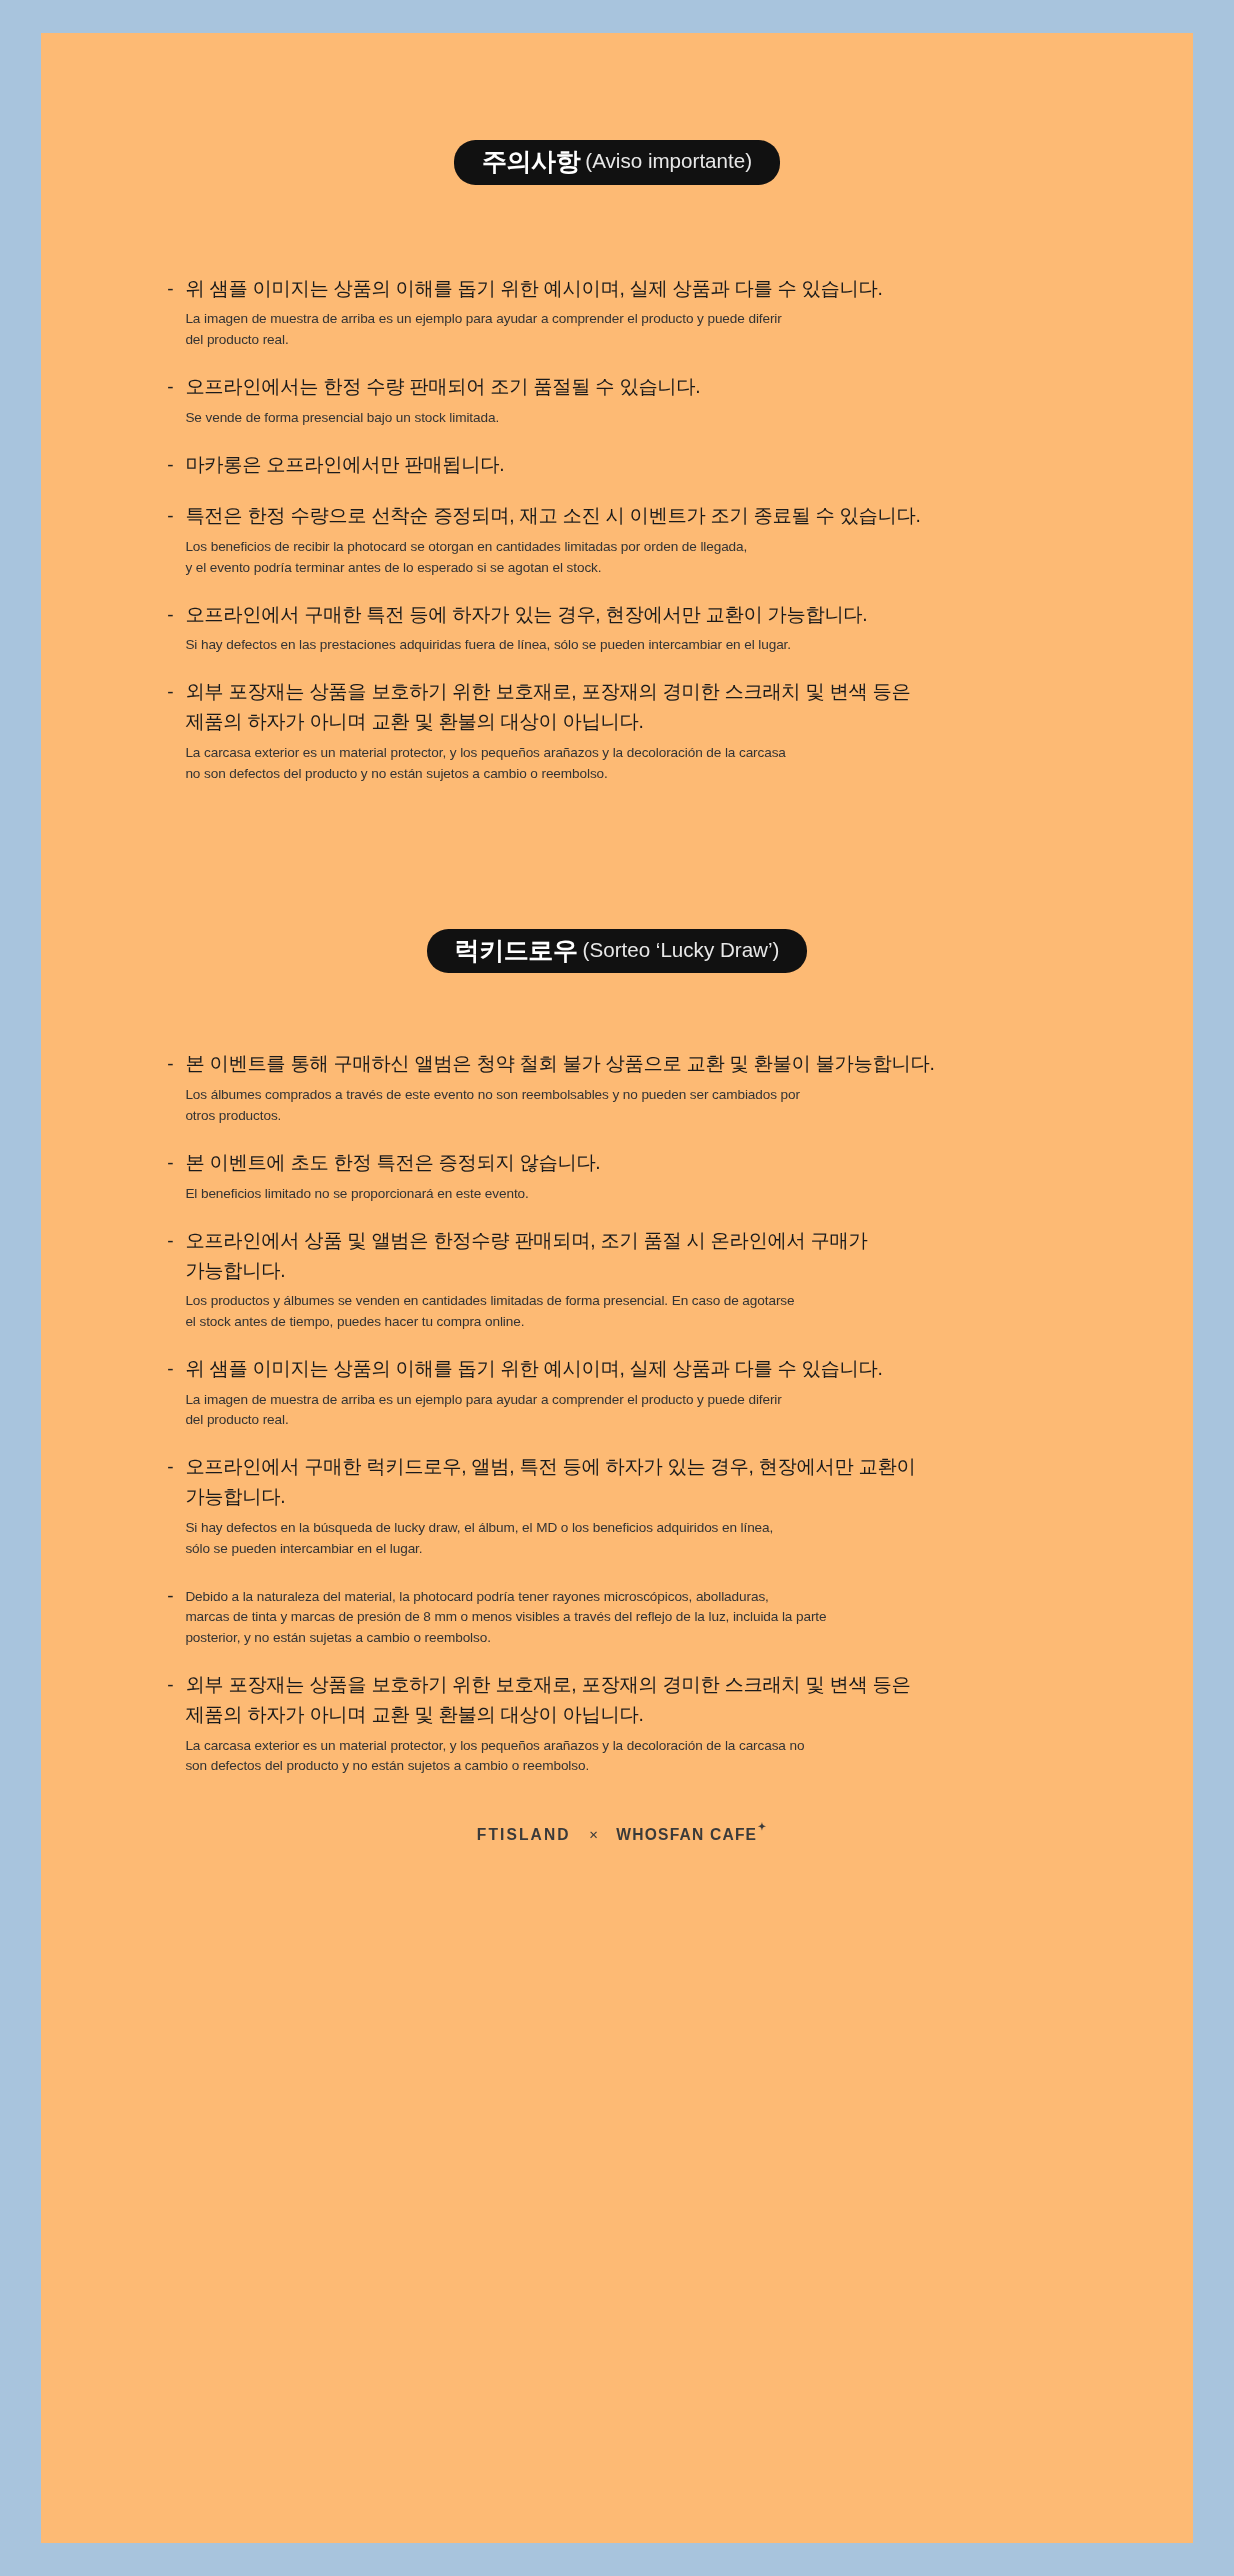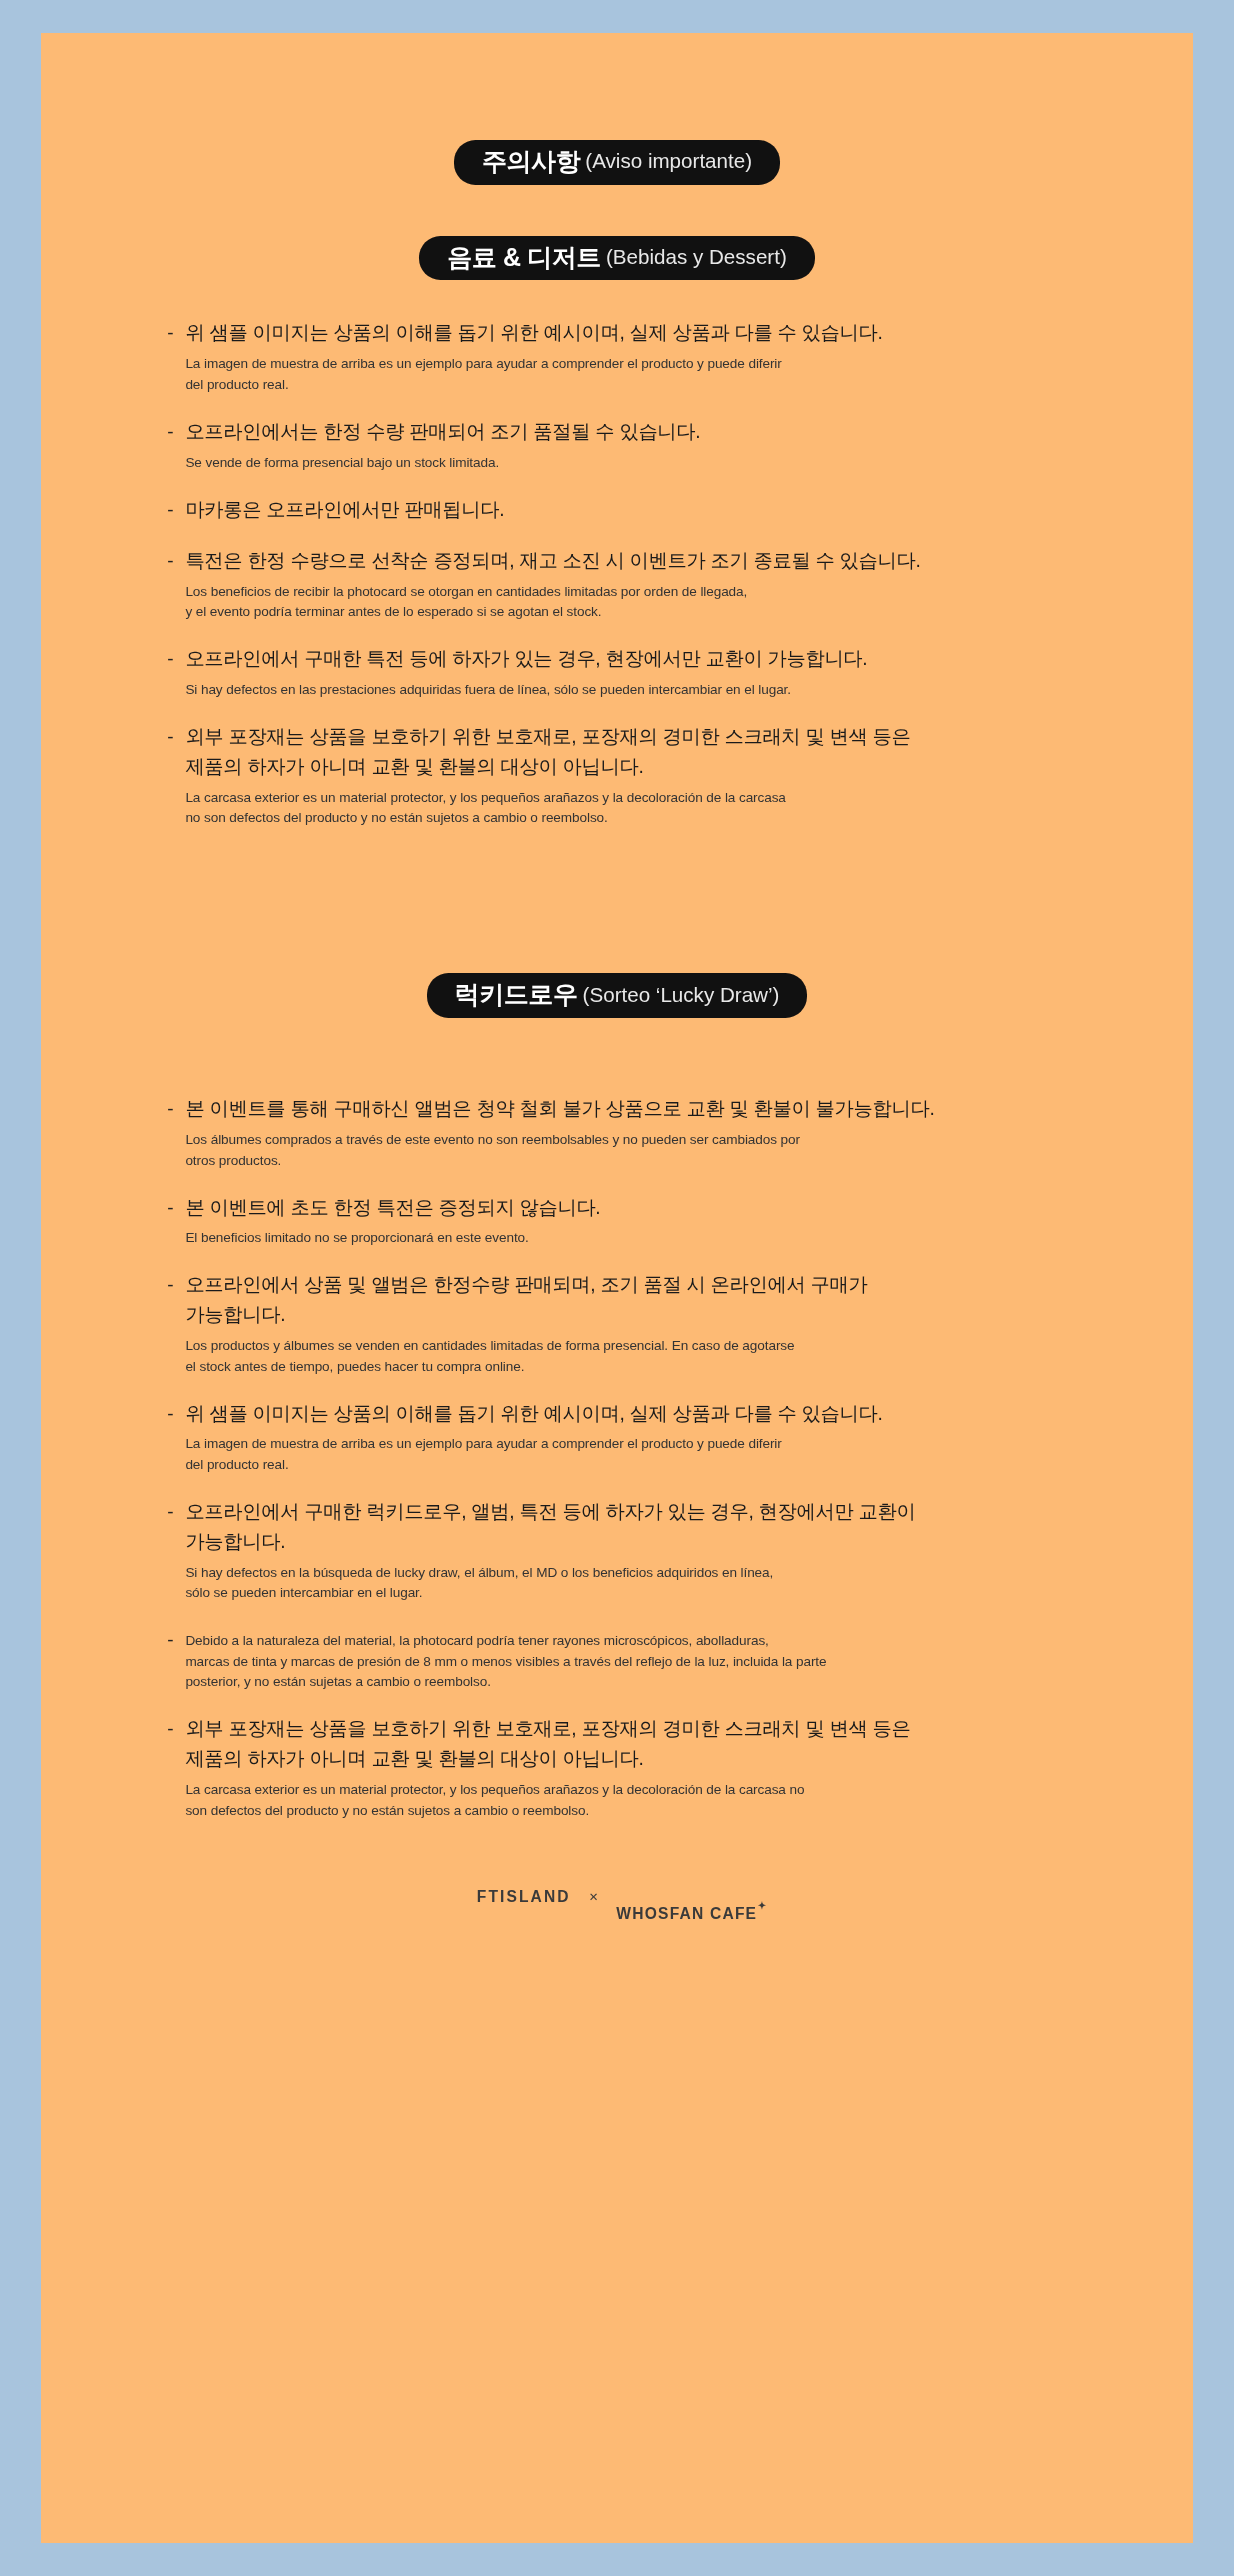--- a/index.html
+++ b/index.html
@@ -116,21 +116,20 @@
   .footer .cross {
     font-size: 11.5px;
     color: #3a3a3a;
   }
   .footer .brand-b {
     font-size: 15.6px;
     font-weight: bold;
     letter-spacing: 1.2px;
     color: #3a3a3a;
     position: relative;
-    margin-top: 35px;
   }
   .footer .brand-b .star {
     position: absolute;
     top: -5px;
     right: -10px;
     font-size: 10px;
   }
 </style>
 </head>
 <body>
@@ -139,25 +138,20 @@
   <div class="inner">
 
     <div class="pill-wrap">
       <div class="pill">
         <span class="ko">주의사항</span><span class="es">(Aviso importante)</span>
       </div>
     </div>
 
     <div class="section-gap-1"></div>
 
-    <div class="pill-wrap">
-      <div class="pill">
-        <span class="ko">음료 &amp; 디저트</span><span class="es">(Bebidas y Dessert)</span>
-      </div>
-    </div>
 
     <div class="section-gap-2"></div>
 
     <ul class="items">
       <li class="item">
         <span class="dash">-</span>
         <div class="body">
           <div class="ko-line">위 샘플 이미지는 상품의 이해를 돕기 위한 예시이며, 실제 상품과 다를 수 있습니다.</div>
           <div class="es-line">La imagen de muestra de arriba es un ejemplo para ayudar a comprender el producto y puede diferir
 del producto real.</div>

